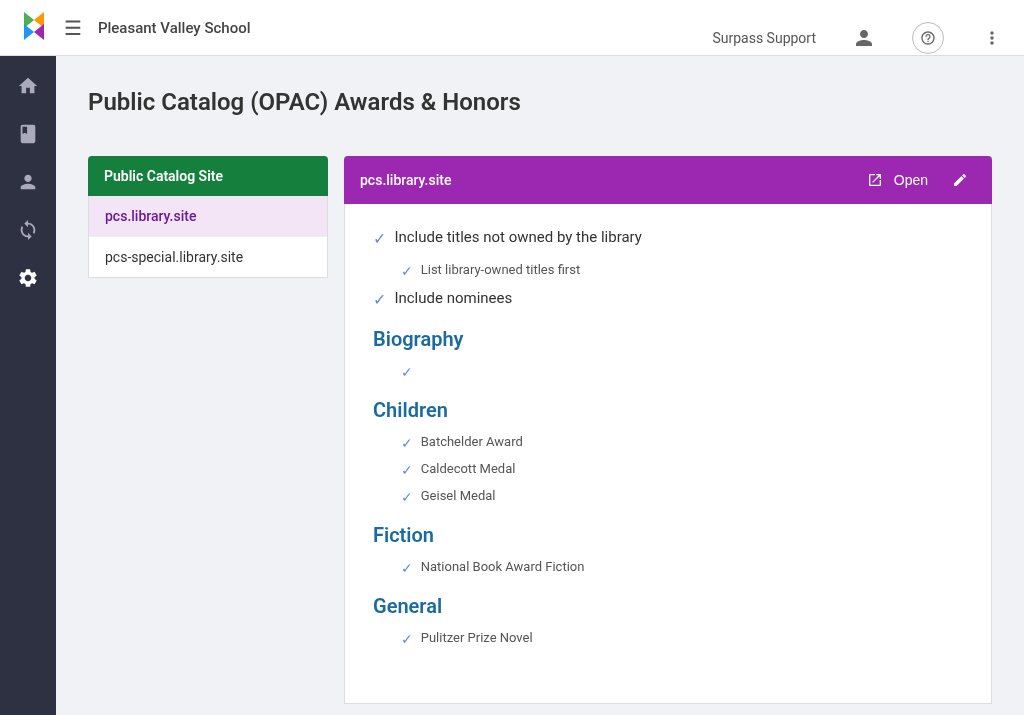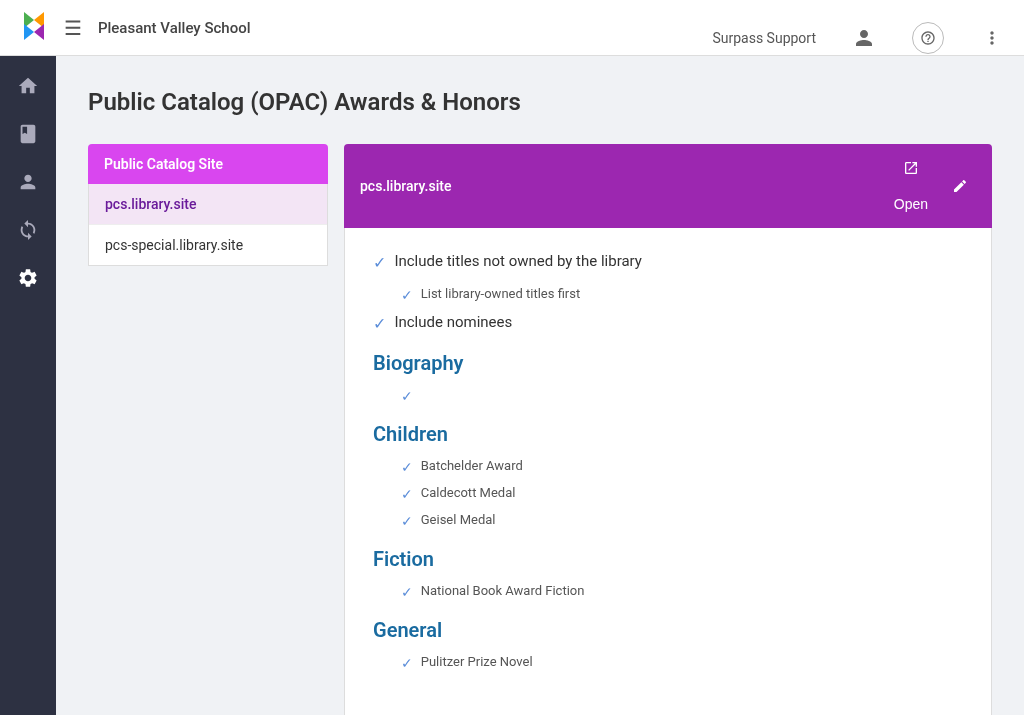--- a/index.html
+++ b/index.html
@@ -25,50 +25,50 @@
       width: 44px; height: 44px; display: flex; align-items: center; justify-content: center;
       border-radius: 8px; cursor: pointer; color: #aab; font-size: 20px;
     }
     .sidebar-item.active { color: #fff; }
 
     
     .main {
       margin-top: 56px; margin-left: 56px; padding: 32px 32px; min-height: calc(100vh - 56px);
     }
     .page-title {
-      font-size: 24px; font-weight: 600; color: #333; margin-bottom: 28px;
+      font-size: 24px; font-weight: 600; color: #333; margin-bottom: 40px;
     }
 
     
     .content-layout { display: flex; gap: 0; }
 
     
     .left-panel { width: 240px; flex-shrink: 0; }
     .left-panel-header {
-      background: #d946ef; color: #fff; font-size: 14px; font-weight: 600;
+      background: #15803d; color: #fff; font-size: 14px; font-weight: 600;
       padding: 12px 16px; border-radius: 4px 4px 0 0;
     }
     .left-panel-items { border: 1px solid #ddd; border-top: none; background: #fff; }
     .left-panel-item {
       padding: 12px 16px; font-size: 14px; color: #333; cursor: pointer; border-bottom: 1px solid #eee;
     }
     .left-panel-item:last-child { border-bottom: none; }
     .left-panel-item.selected { background: #f3e5f5; color: #6a1b9a; font-weight: 500; }
 
     
     .right-panel { flex: 1; margin-left: 16px; }
     .right-panel-header {
       background: #9c27b0; color: #fff; display: flex; align-items: center;
       padding: 12px 16px; border-radius: 4px 4px 0 0;
     }
     .right-panel-header-url { font-size: 14px; font-weight: 500; flex: 1; }
     .right-panel-header-actions { display: flex; align-items: center; gap: 8px; }
     .header-action-btn {
       background: none; border: none; color: #fff; cursor: pointer; font-size: 14px;
-      display: flex; align-items: center; gap: 20px; padding: 4px 8px; border-radius: 4px; flex-direction: column;
+      display: flex; align-items: center; gap: 11px; padding: 4px 8px; border-radius: 4px;
     }
 
     .right-panel-content {
       background: #fff; border: 1px solid #ddd; border-top: none; padding: 24px 28px; min-height: 500px;
     }
 
     
     .check-item {
       display: flex; align-items: flex-start; gap: 8px; margin-bottom: 14px; font-size: 15px; color: #333;
     }

